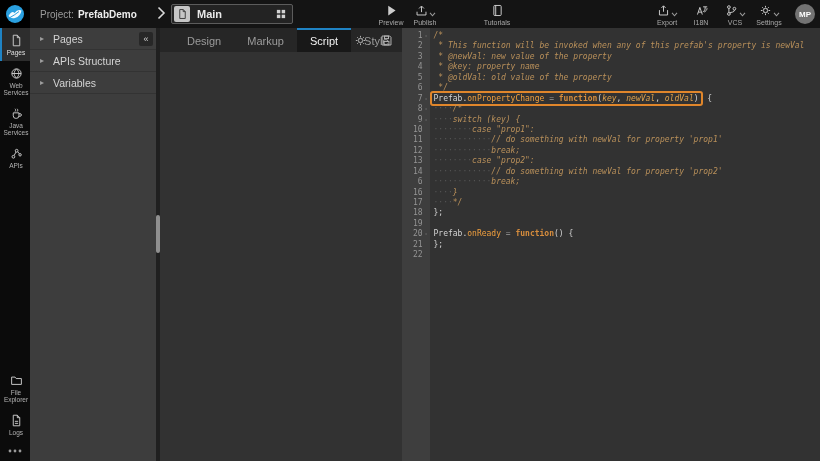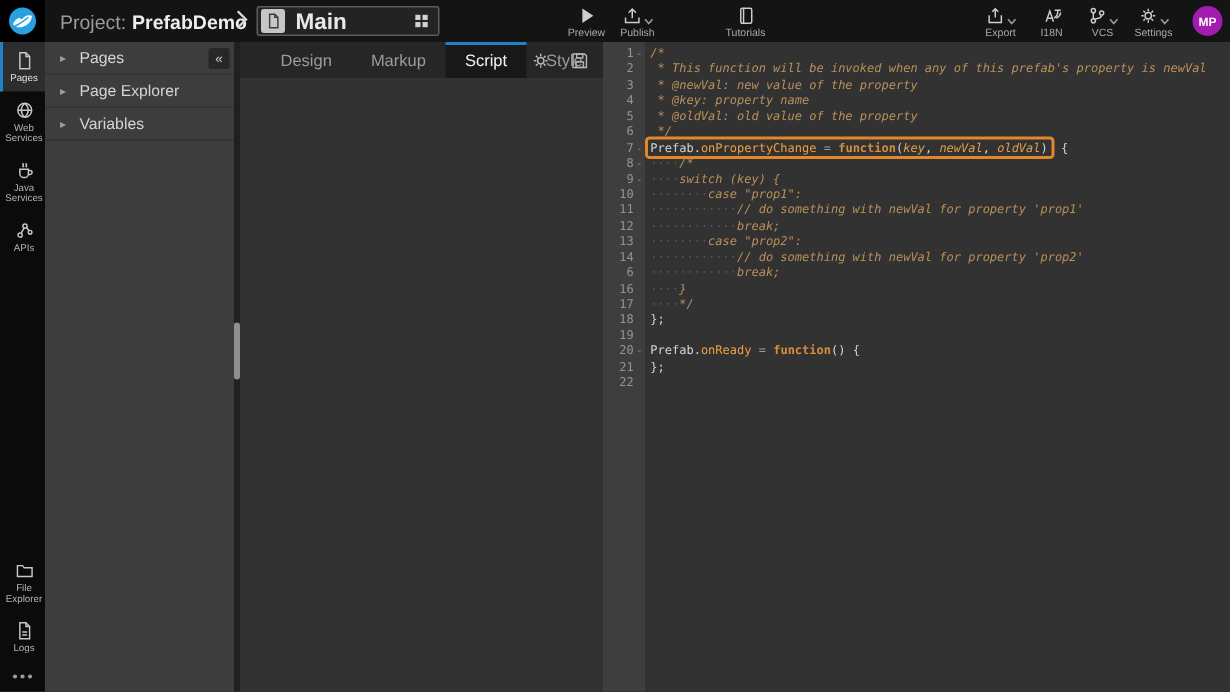--- a/index.html
+++ b/index.html
@@ -10,28 +10,28 @@
     -webkit-font-smoothing:antialiased;
   }
   .ic { display:inline-flex; align-items:center; justify-content:center; }
   .ic svg { display:block; }
 
   
   .topbar { position:absolute; top:0; left:0; right:0; height:28px; background:#141414; z-index:10; }
   .logo-block { position:absolute; left:0; top:0; width:30px; height:28px; background:#000;
     display:flex; align-items:center; justify-content:center; cursor:pointer; }
   .project-label { position:absolute; left:40px; top:0; height:28px; display:flex; align-items:center;
-    font-size:13px; color:#9c9c9c; }
+    font-size:10px; color:#9c9c9c; }
   .project-label b { color:#ededed; font-weight:bold; margin-left:4px; }
   .tb-chev { position:absolute; left:157px; top:6px; color:#d9d9d9; }
   .page-sel { position:absolute; left:171px; top:4px; width:122px; height:20px; background:#232323;
     border:1px solid #5c5c5c; border-radius:2px; display:flex; align-items:center; cursor:pointer; }
   .page-sel .doc-chip { width:16px; height:16px; margin:0 7px 0 2px; background:#c6c6c6; border-radius:2px;
     display:flex; align-items:center; justify-content:center; color:#3c3c3c; }
-  .page-sel .val { font-size:15px; font-weight:bold; color:#e9e9e9; }
+  .page-sel .val { font-size:11px; font-weight:bold; color:#e9e9e9; }
   .page-sel .grid-ic { margin-left:auto; margin-right:5px; color:#d2d2d2; }
 
   .tb-center { position:absolute; left:374px; top:3px; display:flex; }
   .tb-center .tb-act:nth-child(3) { margin-left:38px; }
   .tb-right  { position:absolute; right:34px; top:3px; display:flex; }
   .tb-act { width:34px; display:flex; flex-direction:column; align-items:center; cursor:pointer; }
   .tb-act .icrow { display:flex; align-items:flex-end; color:#cdcdcd; height:14px; }
   .tb-act .caret { color:#9a9a9a; margin-left:1px; }
   .tb-act .lbl { font-size:7px; color:#a9a9a9; margin-top:2px; white-space:nowrap; }
   .avatar { position:absolute; right:5px; top:4px; width:20px; height:20px; border-radius:50%;
@@ -218,21 +218,21 @@
           </span>
           <span class="caret ic">
             <svg width="7" height="5" viewBox="0 0 8 6">
               <path d="M1 1 L4 4.5 L7 1" stroke="currentColor" stroke-width="1.3" fill="none"></path>
             </svg>
           </span>
         </span>
         <span class="lbl">Settings</span>
       </div>
     </div>
-  <div class="avatar" id="avatar" style="background: #a21caf;">
+  <div class="avatar" id="avatar" style="background: #737373;">
     <span>MP</span>
   </div>
 </div>
 
 <div class="sidebar" id="sidebar">
     <div class="sb-item active">
       <span class="ic">
         <svg width="13" height="13" viewBox="0 0 16 16" fill="none" stroke="currentColor" stroke-width="1.2">
           <path d="M4 1.5 h5 l3 3 V14.5 H4 Z"></path>
           <path d="M9 1.5 v3 h3"></path>
@@ -301,21 +301,21 @@
   </div>
 
 <div class="left-panel" id="left-panel">
   <div class="collapse-btn">«</div>
 <div class="panel-sec">
       <span class="chev">▸</span>
       <span>Pages</span>
     </div>
     <div class="panel-sec">
       <span class="chev">▸</span>
-      <span>Page Explorer</span>
+      <span>APIs Structure</span>
     </div>
     <div class="panel-sec">
       <span class="chev">▸</span>
       <span>Variables</span>
     </div>
   </div>
 <div class="panel-divider"></div>
 <div class="panel-thumb"></div>
 
 <div class="editor">

